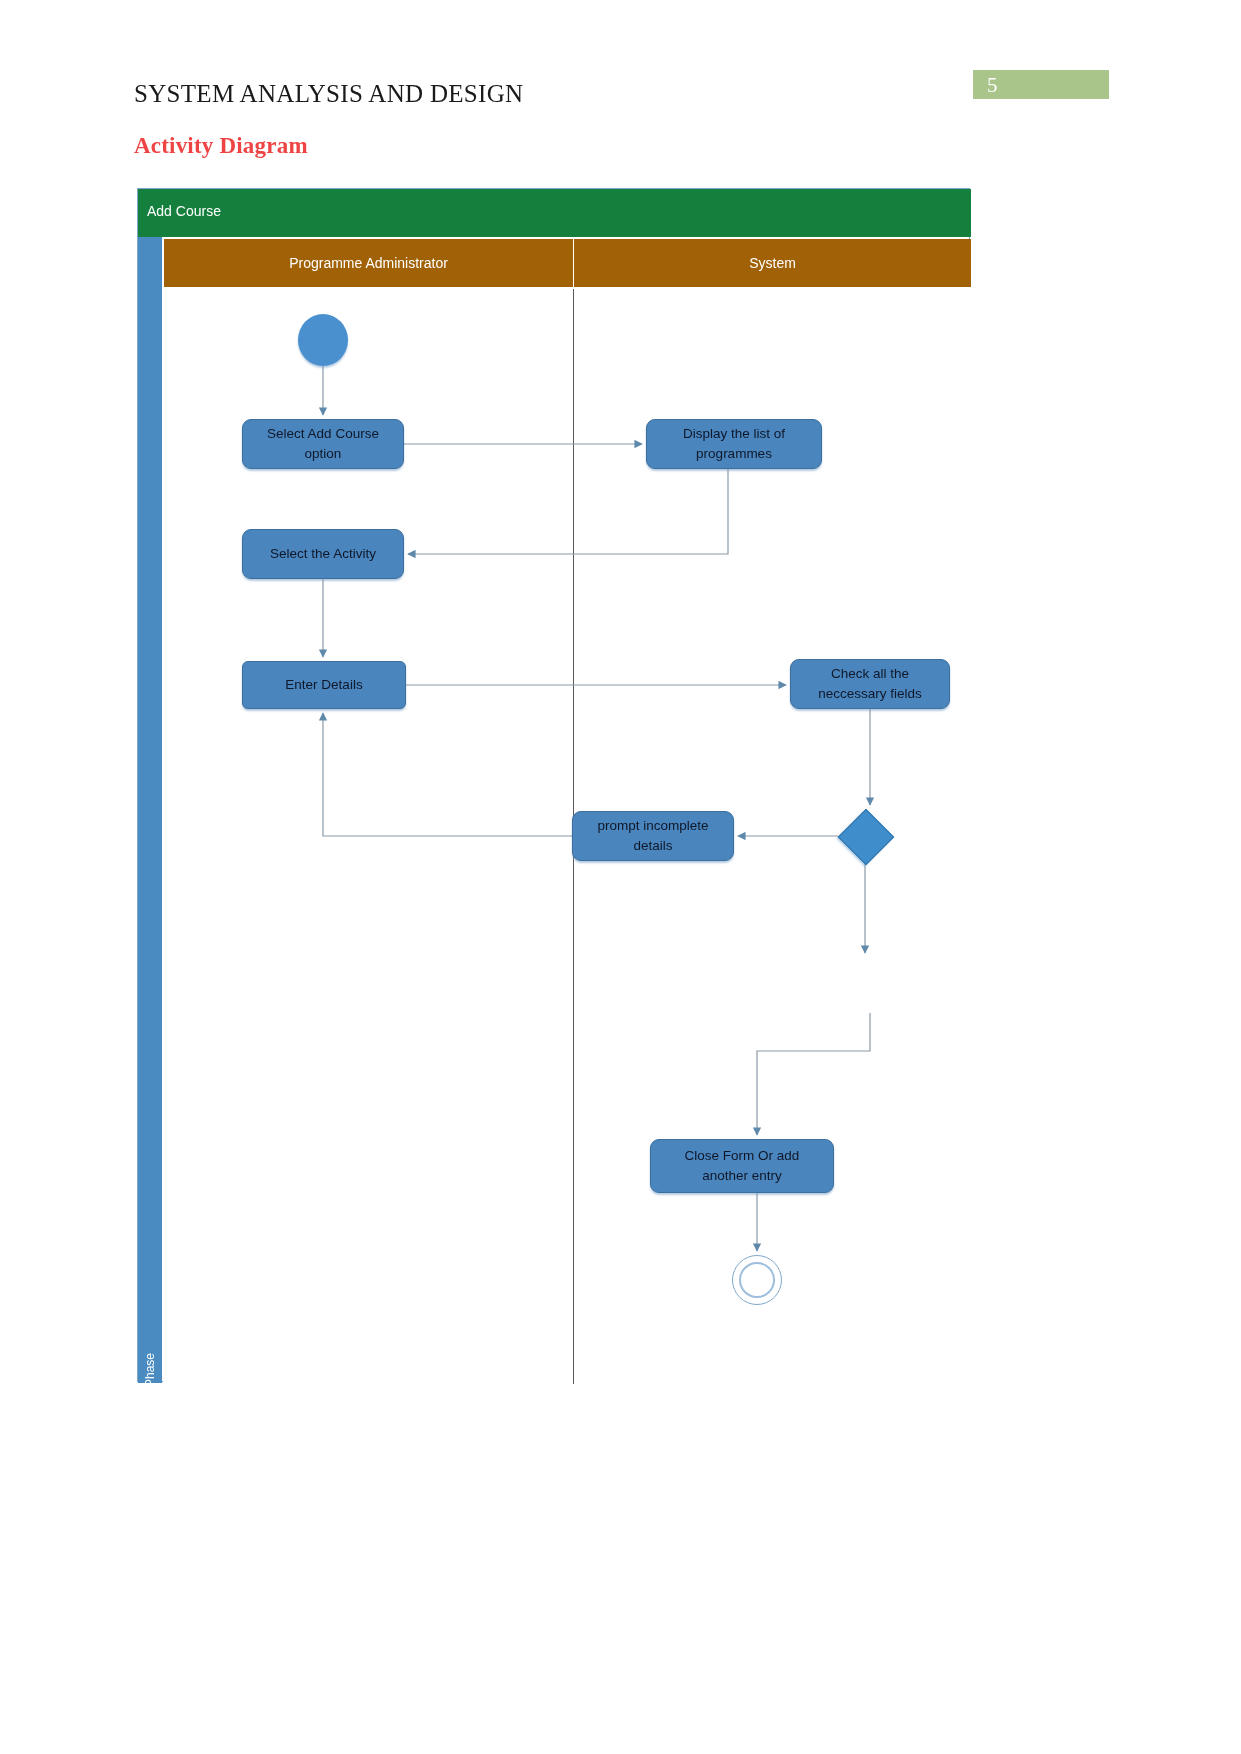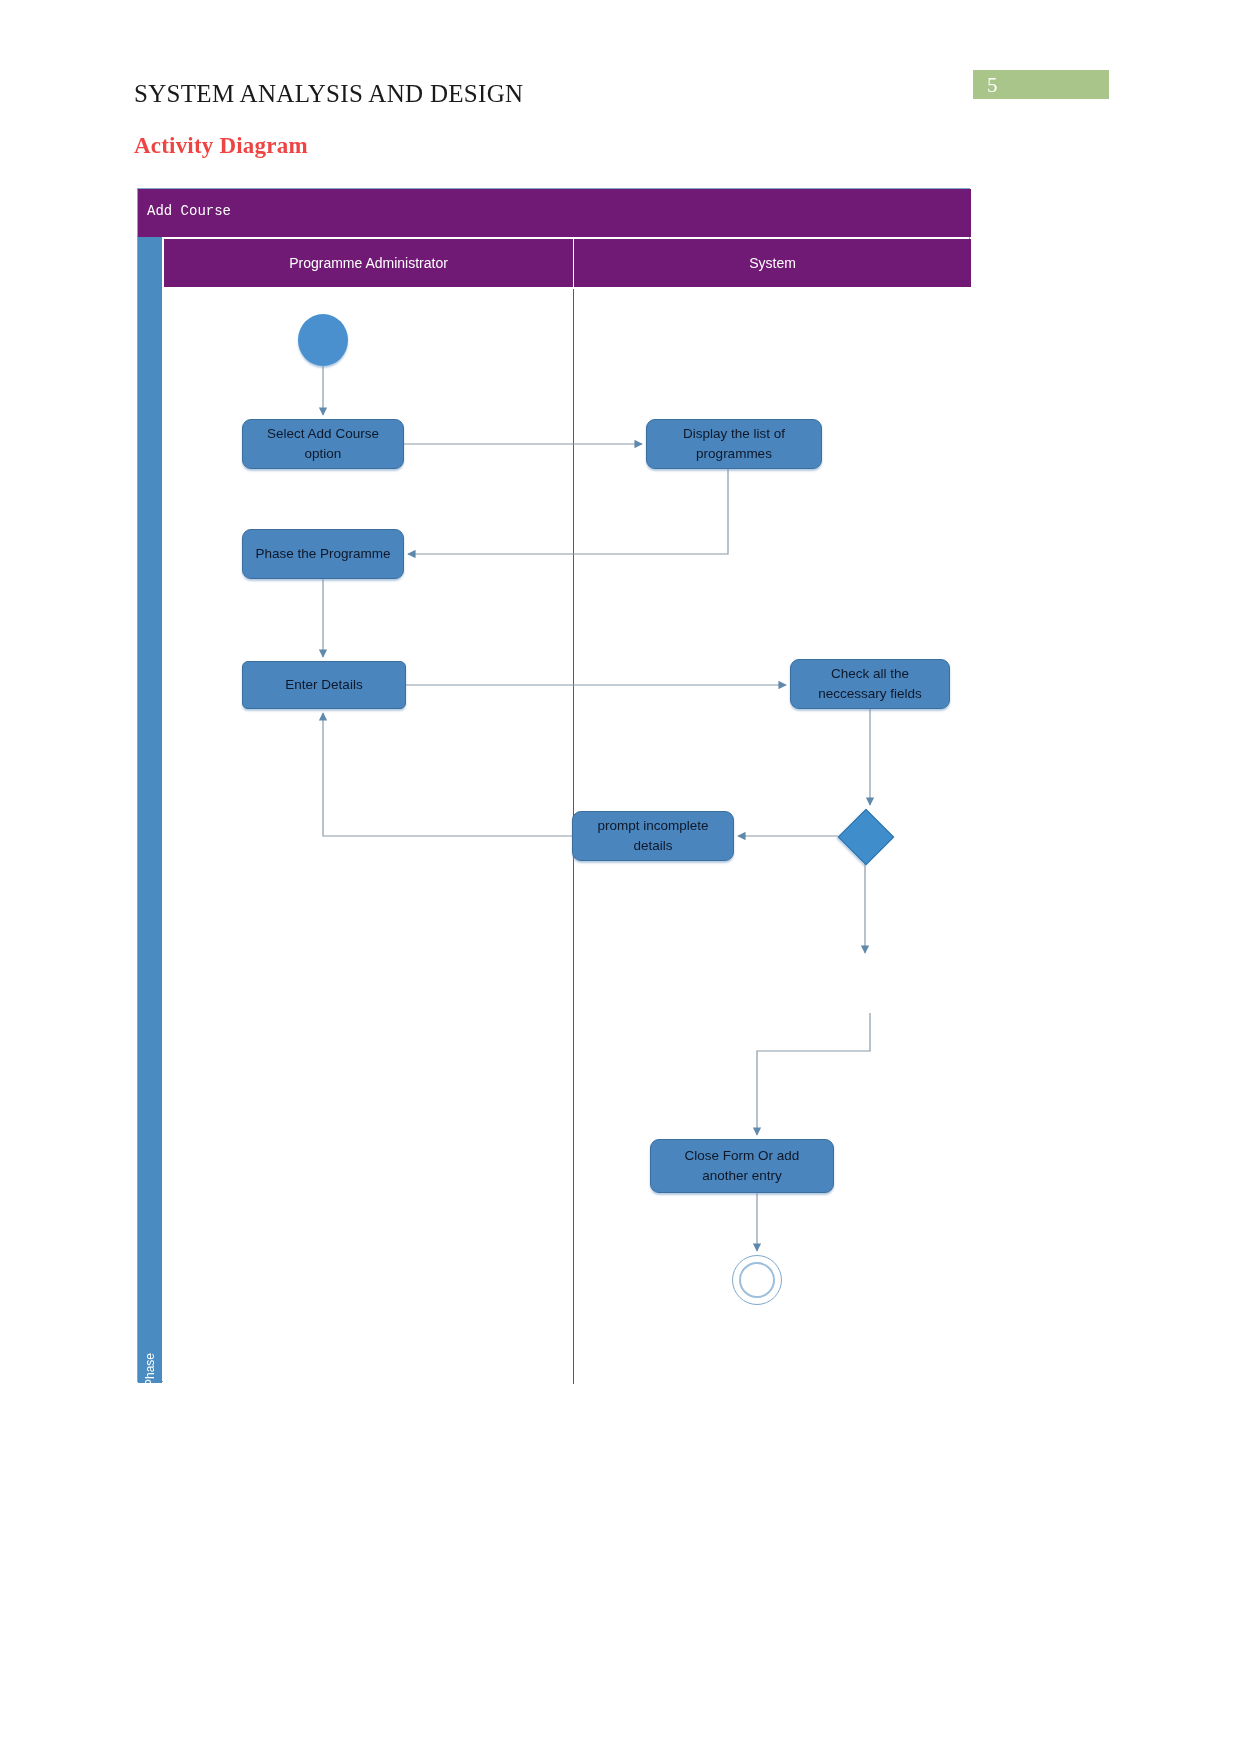--- a/index.html
+++ b/index.html
@@ -71,23 +71,22 @@
     background: #ffffff;
     border: 1px solid #7fa8cd;
     box-sizing: border-box;
   }
   
   #pool-title-band {
     position: absolute;
     left: 0; top: 0;
     width: 833px;
     height: 48px;
-    background: #701a75;
-    box-sizing: border-box;
-    font-family: Liberation Mono, monospace;
+    background: #15803d;
+    box-sizing: border-box;
   }
   #pool-title-text {
     position: absolute;
     left: 9px;
     top: 14px;
     font-size: 14px;
     color: #ffffff;
   }
   
   #phase-band {
@@ -109,21 +108,21 @@
     font-size: 12px;
     color: #ffffff;
     white-space: nowrap;
   }
 
   
   .lane-header {
     position: absolute;
     top: 50px;
     height: 48px;
-    background: #701a75;
+    background: #a16207;
     border-left: 1px solid #ffffff;
     box-sizing: border-box;
     display: flex;
     align-items: center;
     justify-content: center;
   }
   #lane-header-admin { left: 25px;  width: 410px; }
   #lane-header-system { left: 435px; width: 398px; }
   .lane-header-text {
     font-size: 14px;
@@ -303,21 +302,21 @@
 
   <div id="start-node"></div>
 
   <div class="node" id="node-select-add-course">
     <span class="node-text">Select Add Course option</span>
   </div>
   <div class="node" id="node-display-list">
     <span class="node-text">Display the list of programmes</span>
   </div>
   <div class="node" id="node-select-programme">
-    <span class="node-text">Phase the Programme</span>
+    <span class="node-text">Select the Activity</span>
   </div>
   <div class="node" id="node-enter-details">
     <span class="node-text">Enter Details</span>
   </div>
   <div class="node" id="node-check-fields">
     <span class="node-text">Check all the neccessary fields</span>
   </div>
 
   <div id="decision-node">
     <div id="decision-shape"></div>

